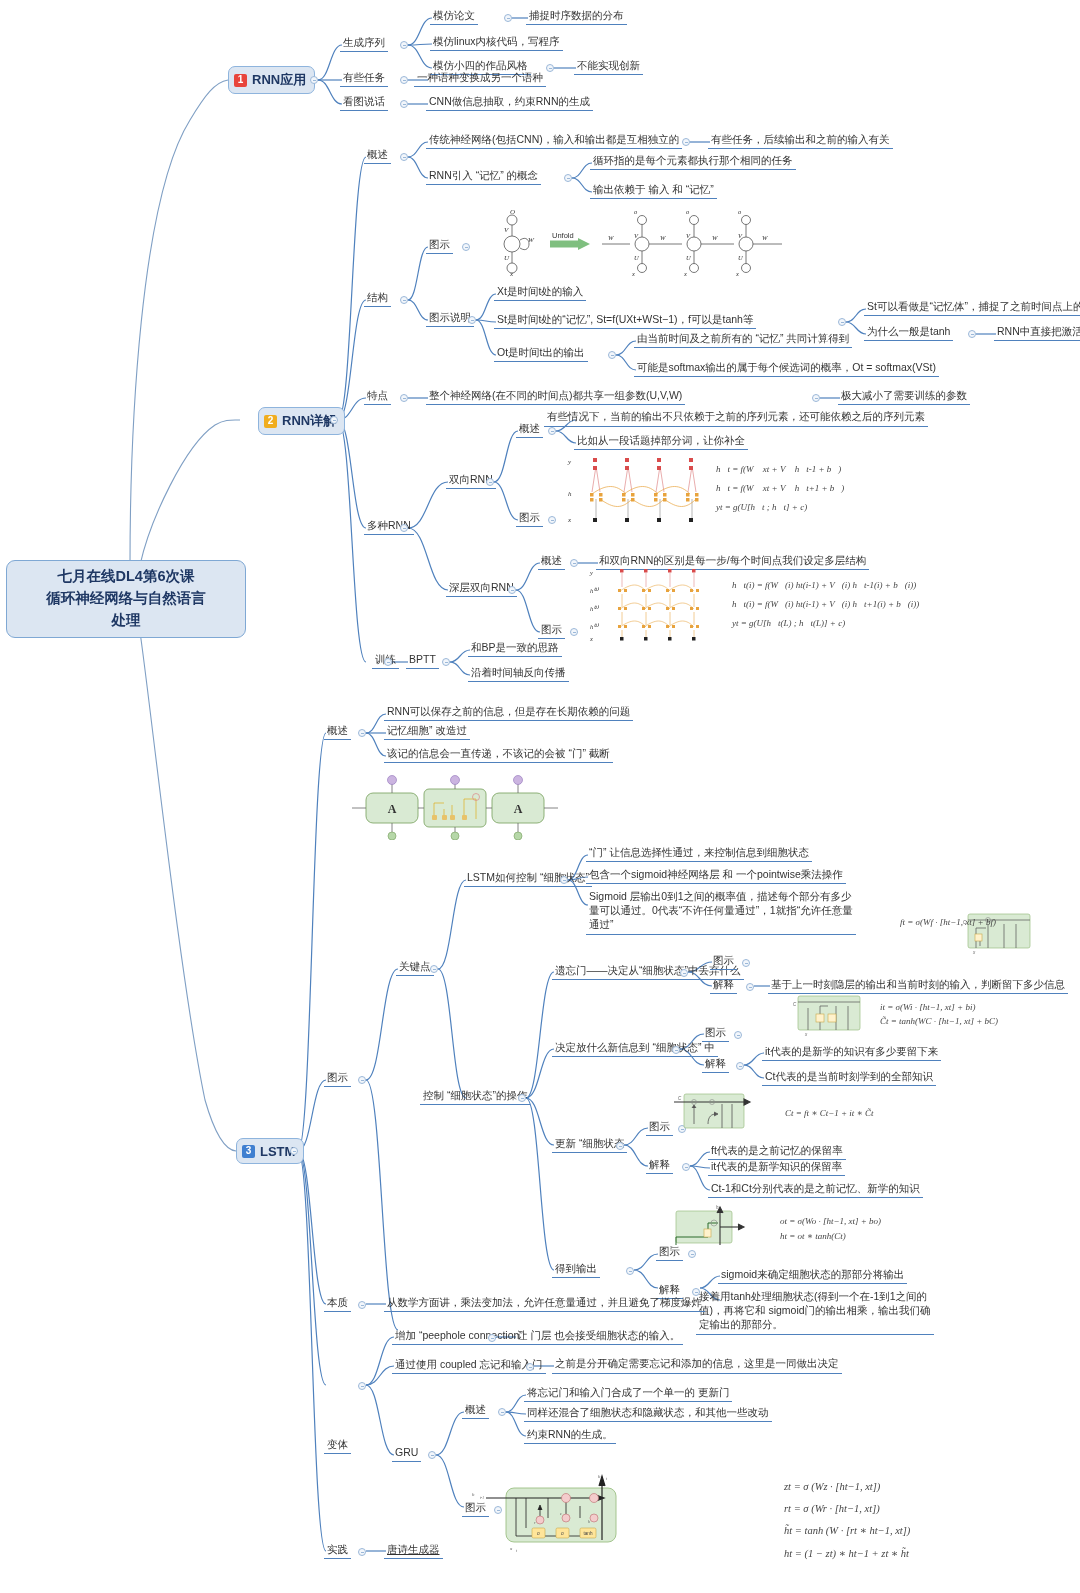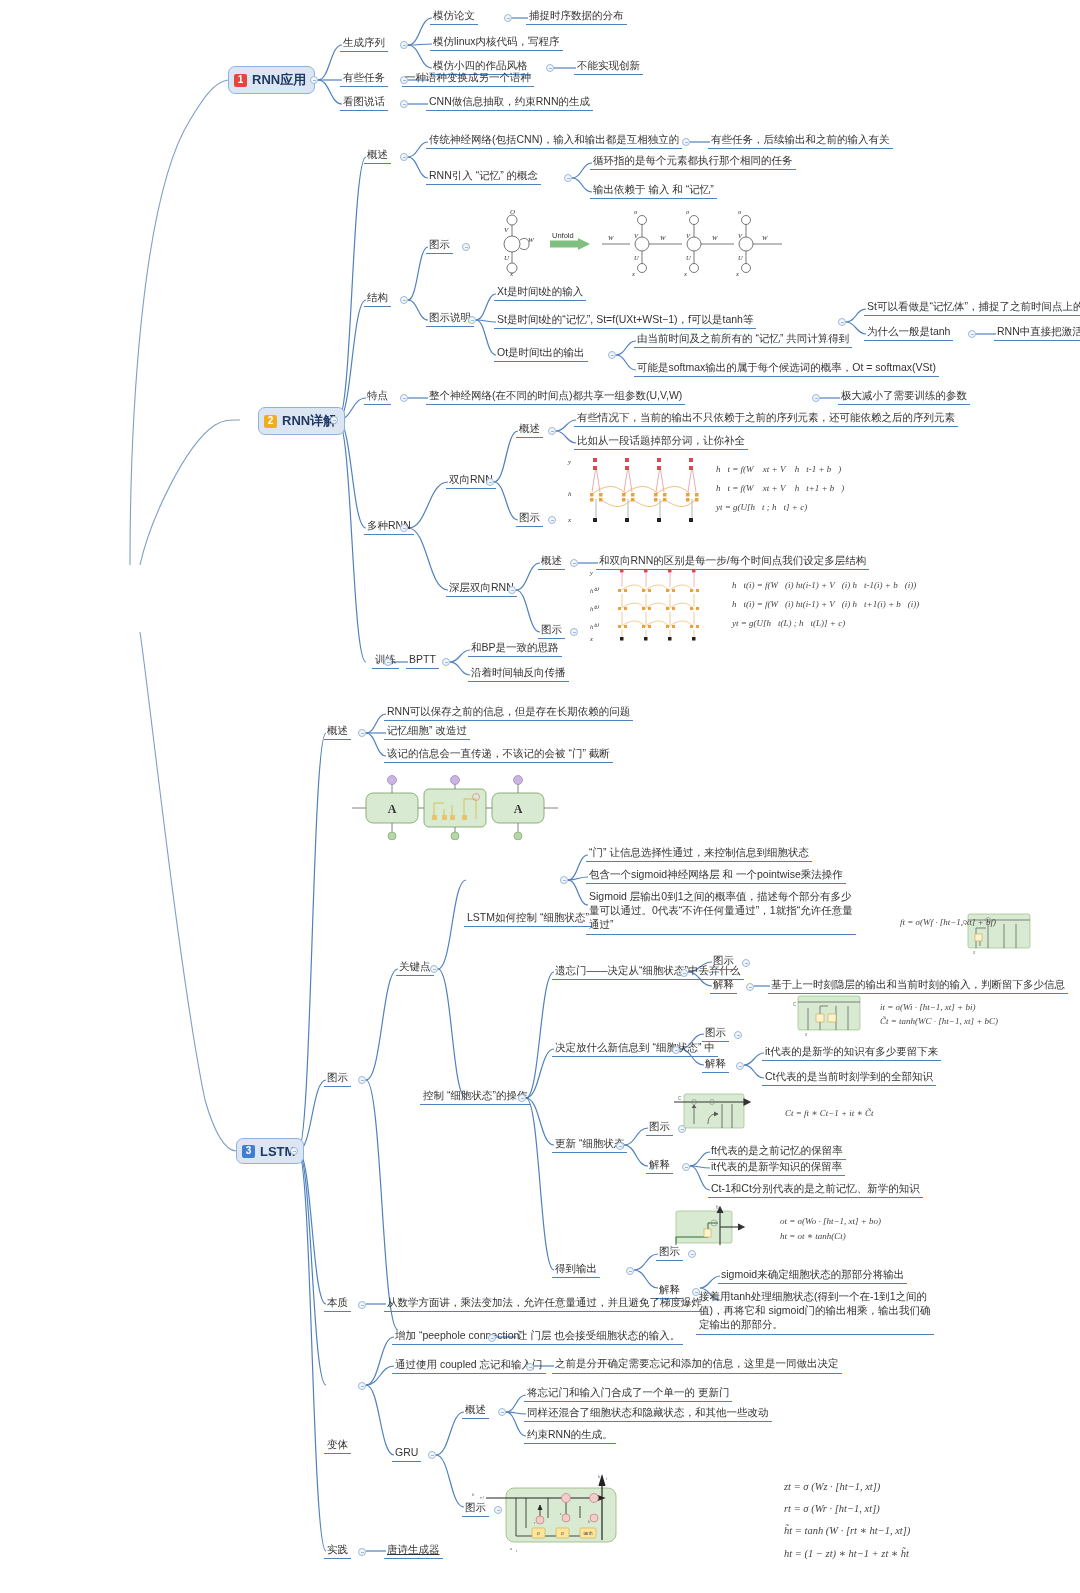--- a/index.html
+++ b/index.html
@@ -190,20 +190,27 @@
       <path d="M436,1455 C450,1455 450,1412 464,1412"></path>
       <path d="M436,1455 C450,1455 450,1507 464,1507"></path>
       <path d="M506,1412 C516,1412 516,1395 526,1395"></path>
       <path d="M506,1412 C516,1412 516,1414 526,1414"></path>
       <path d="M506,1412 C516,1412 516,1436 526,1436"></path>
 
       <path d="M366,1551 C376,1551 376,1551 386,1551"></path>
     </g>
   </svg>
 
+  <div class="root" style="left:6px;top:560px;width:240px;height:78px;">
+    <div>
+      <span>七月在线DL4第6次课</span>
+      <span>循环神经网络与自然语言</span>
+      <span>处理</span>
+    </div>
+  </div>
 
   <div class="topic" style="left:228px;top:66px;height:28px;">
     <span class="num" style="background:#e8453c;">1</span>
     <span>RNN应用</span>
   </div>
   <div class="bullet" style="left:310px;top:76px;"></div>
 
   <div class="node ul" style="left:340px;top:34px;">生成序列</div>
   <div class="bullet" style="left:400px;top:41px;"></div>
 
@@ -212,21 +219,21 @@
   <div class="node ul" style="left:526px;top:7px;">捕捉时序数据的分布</div>
 
   <div class="node ul" style="left:430px;top:33px;">模仿linux内核代码，写程序</div>
 
   <div class="node ul" style="left:430px;top:57px;">模仿小四的作品风格</div>
   <div class="bullet" style="left:546px;top:64px;"></div>
   <div class="node ul" style="left:574px;top:57px;">不能实现创新</div>
 
   <div class="node ul" style="left:340px;top:69px;">有些任务</div>
   <div class="bullet" style="left:400px;top:76px;"></div>
-  <div class="node ul" style="left:402px;top:69px;">一种语种变换成另一个语种</div>
+  <div class="node ul" style="left:414px;top:69px;">一种语种变换成另一个语种</div>
 
   <div class="node ul" style="left:340px;top:93px;">看图说话</div>
   <div class="bullet" style="left:400px;top:100px;"></div>
   <div class="node ul" style="left:426px;top:93px;">CNN做信息抽取，约束RNN的生成</div>
 
   <div class="topic" style="left:258px;top:407px;height:28px;">
     <span class="num" style="background:#f0ad1e;">2</span>
     <span>RNN详解</span>
   </div>
   <div class="bullet" style="left:330px;top:416px;"></div>
@@ -331,21 +338,21 @@
   <div class="node ul" style="left:838px;top:387px;">极大减小了需要训练的参数</div>
 
   <div class="node ul" style="left:364px;top:517px;">多种RNN</div>
   <div class="bullet" style="left:400px;top:524px;"></div>
 
   <div class="node ul" style="left:446px;top:471px;">双向RNN</div>
   <div class="bullet" style="left:486px;top:478px;"></div>
 
   <div class="node ul" style="left:516px;top:420px;">概述</div>
   <div class="bullet" style="left:548px;top:427px;"></div>
-  <div class="node ul" style="left:574px;top:409px;">有些情况下，当前的输出不只依赖于之前的序列元素，还可能依赖之后的序列元素</div>
+  <div class="node ul" style="left:544px;top:409px;font-family:Liberation Serif, serif;">有些情况下，当前的输出不只依赖于之前的序列元素，还可能依赖之后的序列元素</div>
   <div class="node ul" style="left:574px;top:432px;">比如从一段话题掉部分词，让你补全</div>
 
   <div class="node ul" style="left:516px;top:509px;">图示</div>
   <div class="bullet" style="left:548px;top:516px;"></div>
 
   <div class="fig" style="left:566px;top:452px;">
     <svg width="180" height="75" viewBox="0 0 180 75">
       <g font-size="7" font-style="italic" fill="#333" font-family="serif">
         <text x="2" y="12">y</text>
           <text x="2" y="44">h</text>
@@ -571,21 +578,21 @@
       </g>
       <g fill="none" stroke="#d88" stroke-width="0.7">
         <circle cx="124" cy="22" r="3.5"></circle>
       </g>
     </svg>
   </div>
 
   <div class="node ul" style="left:396px;top:958px;">关键点</div>
   <div class="bullet" style="left:430px;top:965px;"></div>
 
-  <div class="node ul" style="left:464px;top:869px;margin-top:40px;">LSTM如何控制 “细胞状态”</div>
+  <div class="node ul" style="left:464px;top:869px;">LSTM如何控制 “细胞状态”</div>
   <div class="bullet" style="left:560px;top:876px;"></div>
   <div class="node ul" style="left:586px;top:844px;">“门” 让信息选择性通过，来控制信息到细胞状态</div>
   <div class="node ul" style="left:586px;top:866px;">包含一个sigmoid神经网络层 和 一个pointwise乘法操作</div>
   <div class="node ul wrap" style="left:586px;top:888px;width:270px;">Sigmoid 层输出0到1之间的概率值，描述每个部分有多少量可以通过。0代表“不许任何量通过”，1就指“允许任意量通过”</div>
 
   <div class="node ul" style="left:420px;top:1087px;">控制 “细胞状态”的操作</div>
   <div class="bullet" style="left:518px;top:1094px;"></div>
 
   <div class="node ul" style="left:552px;top:962px;">遗忘门——决定从“细胞状态”中丢弃什么</div>
   <div class="bullet" style="left:680px;top:969px;"></div>

